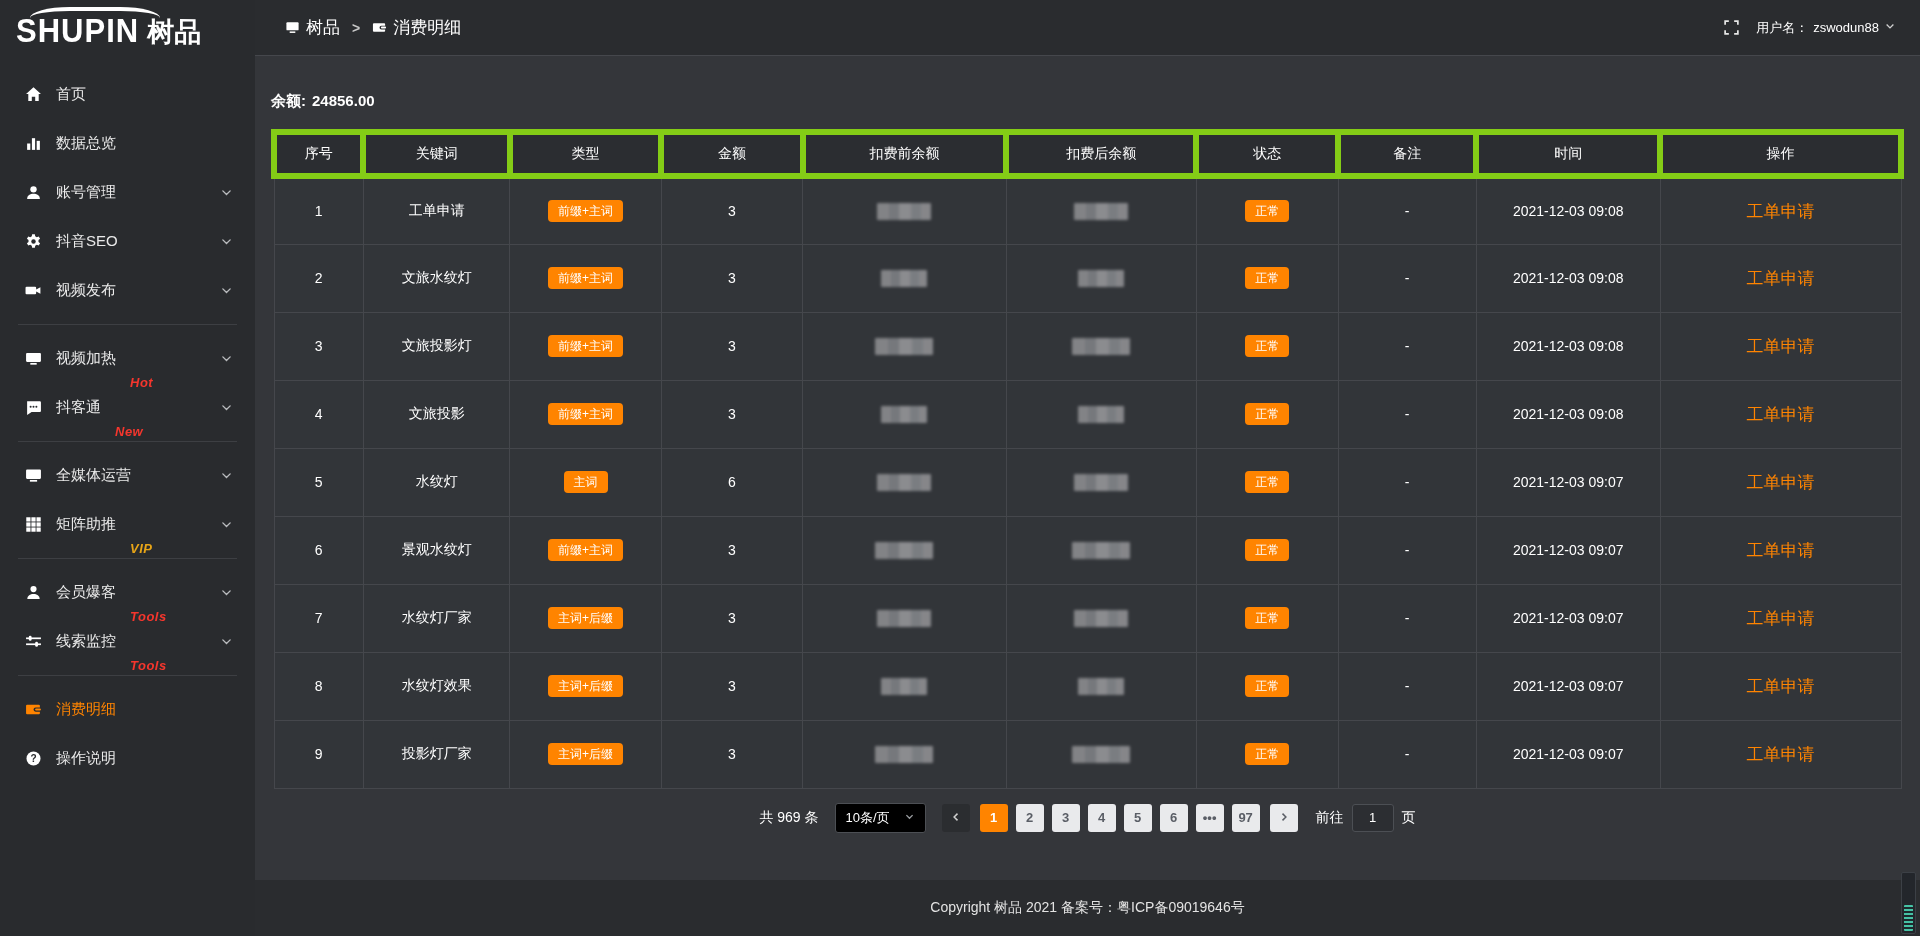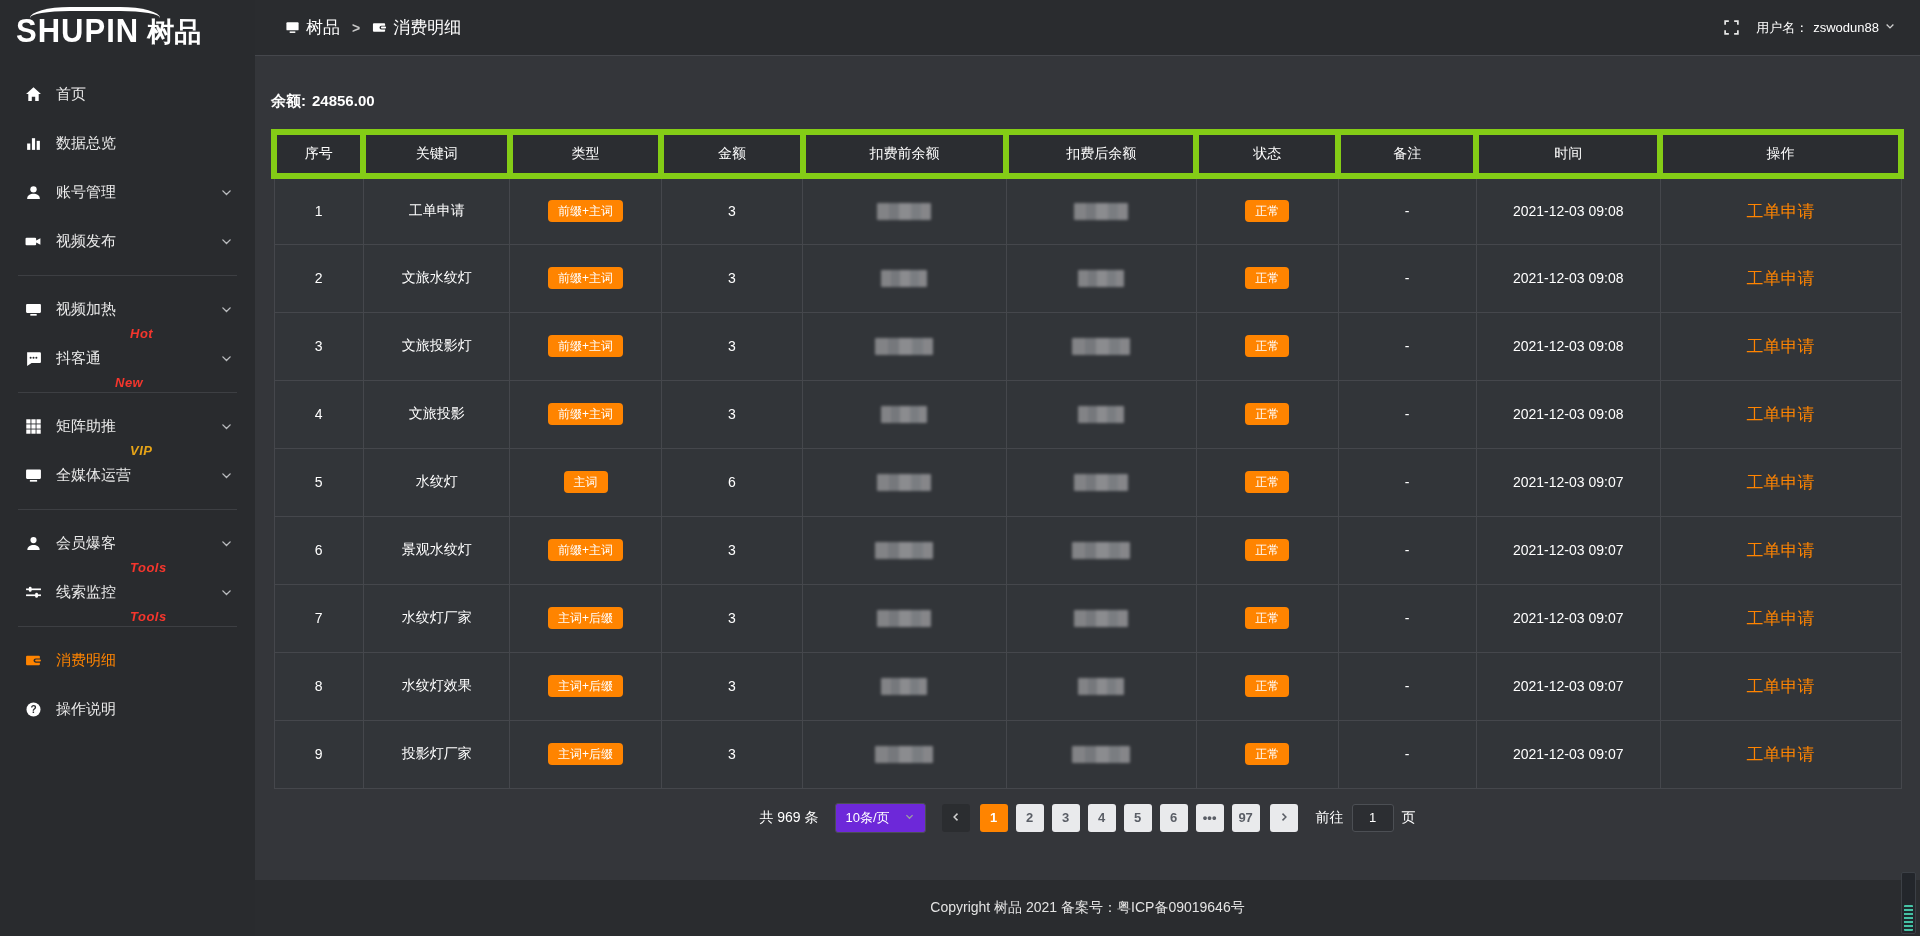--- a/index.html
+++ b/index.html
@@ -85,21 +85,21 @@
   tr:nth-child(2n) .masked { width:46px; }
   tr:nth-child(3n) .masked { width:58px; }
   .op-link { color:#ff8400; font-size:17px; cursor:pointer; text-decoration:none; }
 
   
   .pagination {
     margin-top:14px; display:flex; align-items:center; justify-content:center; gap:10px;
     font-size:14px; color:#fff;
   }
   .page-size {
-    display:flex; align-items:center; gap:14px; background:#6d28d9; border:1px solid #4c4f54;
+    display:flex; align-items:center; gap:14px; background:#000000; border:1px solid #4c4f54;
     border-radius:3px; padding:0 10px; height:30px; font-size:13px; cursor:pointer; margin:0 6px;
   }
   .page-size svg { width:11px; height:11px; color:#9a9da1; }
   .page-btn {
     min-width:28px; height:28px; border:none; border-radius:3px; background:#e9eaec;
     color:#5a5e66; font-size:13px; font-weight:bold; cursor:pointer; padding:0 5px;
     font-family:"Liberation Sans", sans-serif;
   }
   .page-btn.active { background:#ff8400; color:#fff; }
   .page-btn.nav-dark { background:#2b2d30; color:#cfcfcf; }
@@ -171,20 +171,35 @@
           </span>
     <span class="s-label">账号管理</span>
 
     <span class="s-caret">
             <svg viewBox="0 0 16 16" fill="none" stroke="currentColor" stroke-width="1.7" stroke-linecap="round">
               <path d="M3.5 6l4.5 4.5L12.5 6"></path>
             </svg>
           </span>
   </div>
 
+  <div class="side-item">
+    <span class="s-icon">
+            <svg viewBox="0 0 16 16" fill="currentColor">
+              <path d="M6.7 1.2h2.6l.3 1.9 1.5.9 1.8-.8 1.3 2.2-1.5 1.2v1.8l1.5 1.2-1.3 2.2-1.8-.8-1.5.9-.3 1.9H6.7l-.3-1.9-1.5-.9-1.8.8-1.3-2.2 1.5-1.2V6.6L1.8 5.4l1.3-2.2 1.8.8 1.5-.9z"></path>
+              <circle cx="8" cy="8" r="2.1" fill="#292b2e"></circle>
+            </svg>
+          </span>
+    <span class="s-label">抖音SEO</span>
+
+    <span class="s-caret">
+            <svg viewBox="0 0 16 16" fill="none" stroke="currentColor" stroke-width="1.7" stroke-linecap="round">
+              <path d="M3.5 6l4.5 4.5L12.5 6"></path>
+            </svg>
+          </span>
+  </div>
 
   <div class="side-item">
     <span class="s-icon">
             <svg viewBox="0 0 16 16" fill="currentColor">
               <path d="M1.5 4.5h8a1 1 0 0 1 1 1v1.6l4-2.1v6l-4-2.1v1.6a1 1 0 0 1-1 1h-8a1 1 0 0 1-1-1v-5a1 1 0 0 1 1-1z"></path>
             </svg>
           </span>
     <span class="s-label">视频发布</span>
 
     <span class="s-caret">
@@ -221,52 +236,52 @@
           </span>
     <span class="s-label">抖客通</span>
     <span class="s-badge" style="color: rgb(245, 54, 45);">New</span>
     <span class="s-caret">
             <svg viewBox="0 0 16 16" fill="none" stroke="currentColor" stroke-width="1.7" stroke-linecap="round">
               <path d="M3.5 6l4.5 4.5L12.5 6"></path>
             </svg>
           </span>
   </div>
 <div class="side-divider"></div>
+  <div class="side-item">
+    <span class="s-icon">
+            <svg viewBox="0 0 16 16" fill="currentColor">
+              <rect x="1" y="2.4" width="14" height="8.8" rx="1"></rect>
+              <rect x="4.6" y="12.2" width="6.8" height="1.6"></rect>
+            </svg>
+          </span>
+    <span class="s-label">全媒体运营</span>
+
+    <span class="s-caret">
+            <svg viewBox="0 0 16 16" fill="none" stroke="currentColor" stroke-width="1.7" stroke-linecap="round">
+              <path d="M3.5 6l4.5 4.5L12.5 6"></path>
+            </svg>
+          </span>
+  </div>
+
   <div class="side-item">
     <span class="s-icon">
             <svg viewBox="0 0 16 16" fill="currentColor">
               <rect x="1.2" y="1.2" width="4" height="4"></rect>
               <rect x="6" y="1.2" width="4" height="4"></rect>
               <rect x="10.8" y="1.2" width="4" height="4"></rect>
               <rect x="1.2" y="6" width="4" height="4"></rect>
               <rect x="6" y="6" width="4" height="4"></rect>
               <rect x="10.8" y="6" width="4" height="4"></rect>
               <rect x="1.2" y="10.8" width="4" height="4"></rect>
               <rect x="6" y="10.8" width="4" height="4"></rect>
               <rect x="10.8" y="10.8" width="4" height="4"></rect>
             </svg>
           </span>
     <span class="s-label">矩阵助推</span>
     <span class="s-badge" style="color: rgb(232, 165, 23);">VIP</span>
-    <span class="s-caret">
-            <svg viewBox="0 0 16 16" fill="none" stroke="currentColor" stroke-width="1.7" stroke-linecap="round">
-              <path d="M3.5 6l4.5 4.5L12.5 6"></path>
-            </svg>
-          </span>
-  </div>
-
-  <div class="side-item">
-    <span class="s-icon">
-            <svg viewBox="0 0 16 16" fill="currentColor">
-              <rect x="1" y="2.4" width="14" height="8.8" rx="1"></rect>
-              <rect x="4.6" y="12.2" width="6.8" height="1.6"></rect>
-            </svg>
-          </span>
-    <span class="s-label">全媒体运营</span>
-
     <span class="s-caret">
             <svg viewBox="0 0 16 16" fill="none" stroke="currentColor" stroke-width="1.7" stroke-linecap="round">
               <path d="M3.5 6l4.5 4.5L12.5 6"></path>
             </svg>
           </span>
   </div>
 <div class="side-divider"></div>
   <div class="side-item">
     <span class="s-icon">
             <svg viewBox="0 0 16 16" fill="currentColor">

